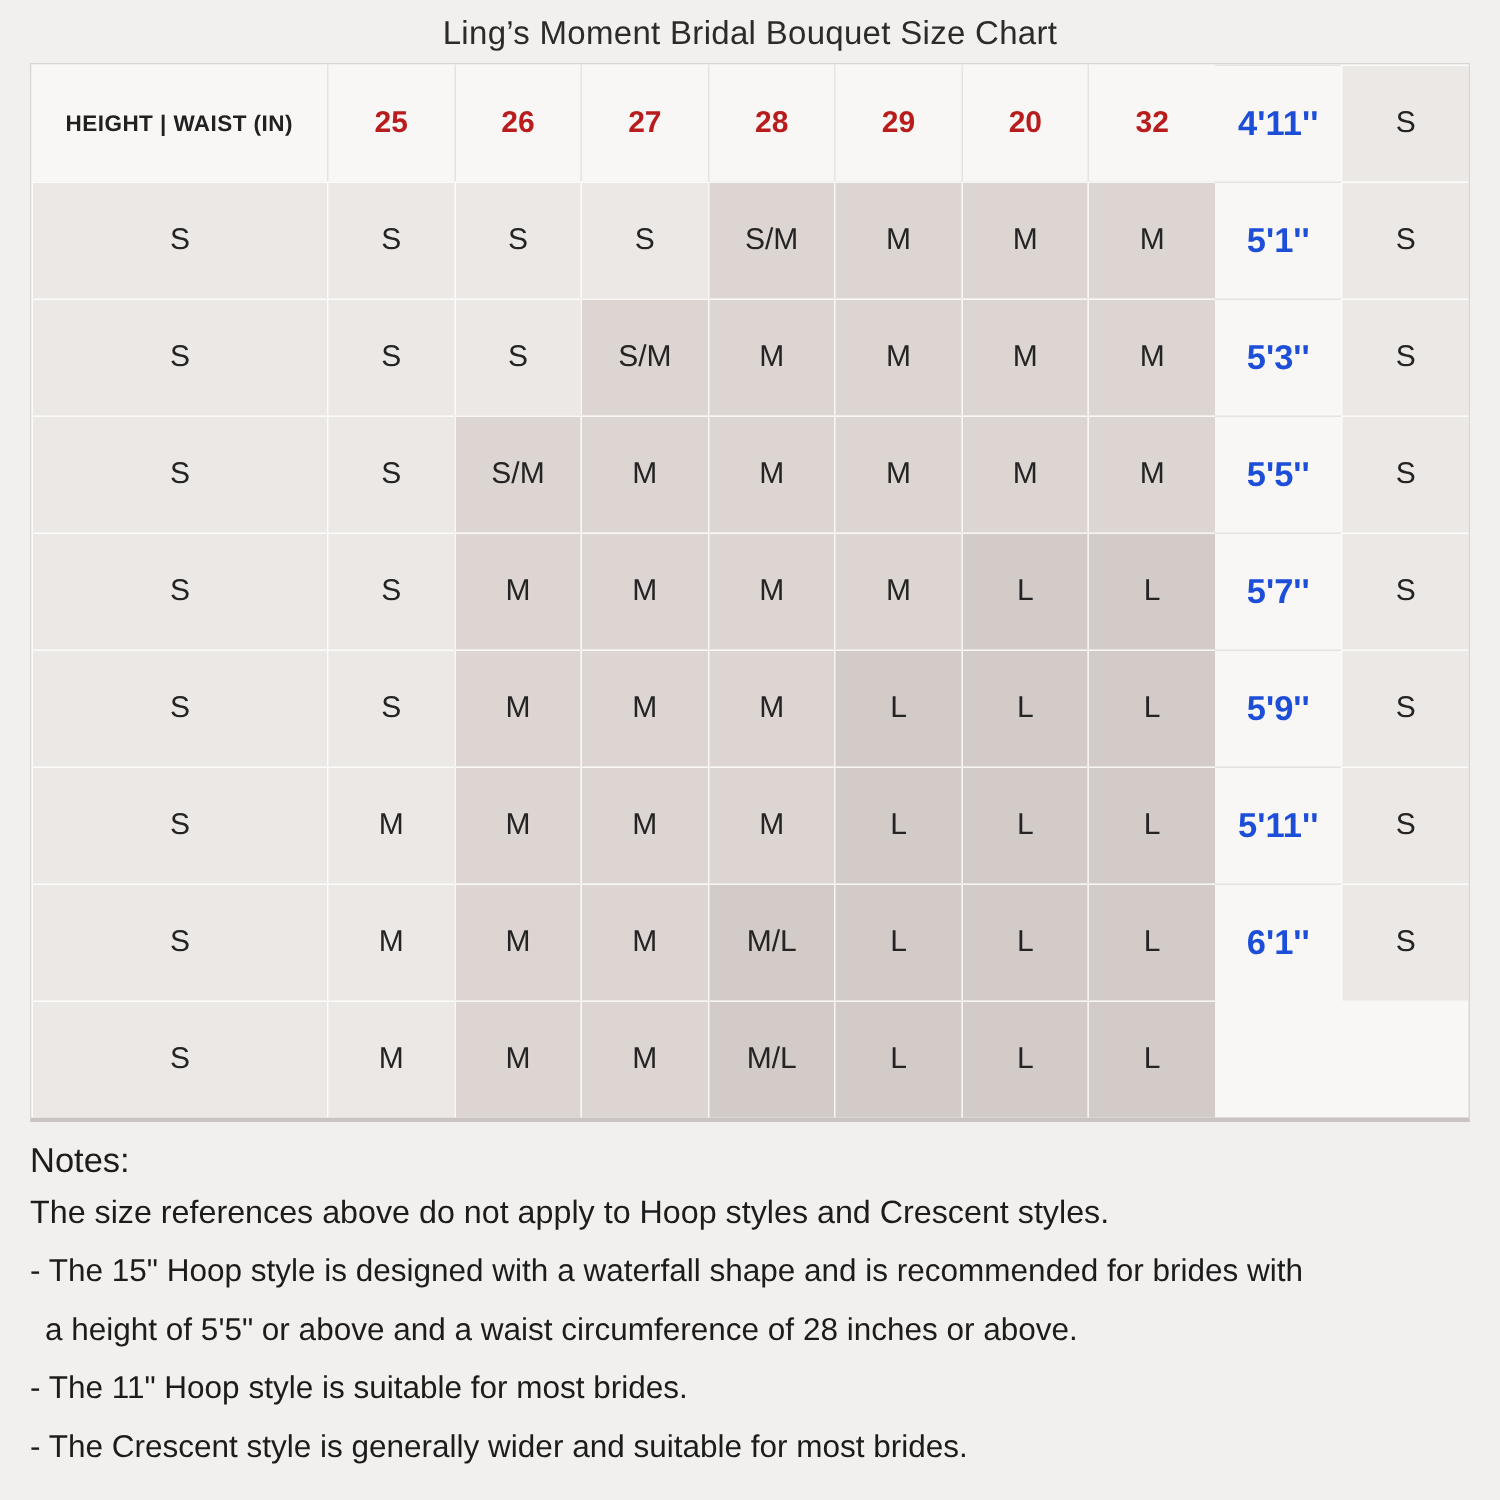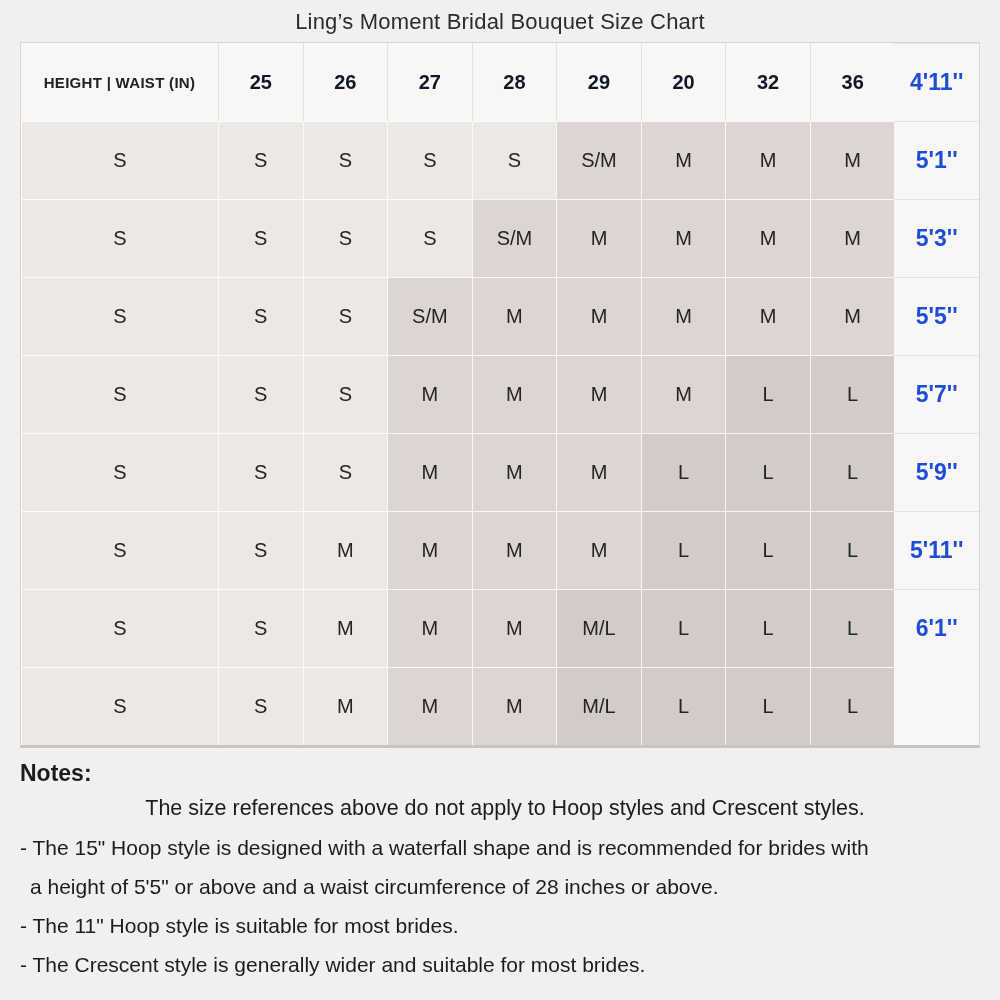--- a/index.html
+++ b/index.html
@@ -49,21 +49,21 @@
     background:var(--header_bg);
     font-weight:bold;
     font-size:15px;
     letter-spacing:.3px;
   }
   .hcell{
     background:var(--header_bg);
     font-weight:bold;
     font-size:20px;
     border-left:1px solid var(--grid_head);
-    color:#0f172a;
+    color:#b91c1c;
   }
   .rlabel{
     background:var(--header_bg);
     font-weight:bold;
     font-size:23px;
     border-top:1px solid var(--grid_head);
     color:#1d4ed8;
   }
   .cell{
     font-size:20px;
@@ -74,48 +74,47 @@
   .shade-s{background:var(--cell_s);}
   .shade-m{background:var(--cell_m);}
   .shade-l{background:var(--cell_l);}
   .notes{
     margin:9px 10px 0 20px;
     color:#1c1c1c;
   }
   .notes-heading{
     font-size:23px;
     line-height:32px;
-    font-weight:bold;
+    font-weight:normal;
   }
   .note-line{
     font-size:21px;
     line-height:39px;
     white-space:nowrap;
   }
-  .note-line.lead{font-size:21.5px;text-align:center;}
+  .note-line.lead{font-size:21.5px;}
   .note-line.cont{padding-left:10px;}
 </style>
 </head>
 <body>
 
 <div class="page">
 
   <h1 class="title">Ling’s Moment Bridal Bouquet Size Chart</h1>
 
   <div class="size-table">
     <div class="corner">HEIGHT | WAIST (IN)</div>
 
   <div class="hcell">25</div>
       <div class="hcell">26</div>
       <div class="hcell">27</div>
       <div class="hcell">28</div>
       <div class="hcell">29</div>
       <div class="hcell">20</div>
       <div class="hcell">32</div>
-      <div class="hcell">36</div>
       <div class="rlabel">4'11''</div>
       <div class="cell shade-s">S</div>
       <div class="cell shade-s">S</div>
       <div class="cell shade-s">S</div>
       <div class="cell shade-s">S</div>
       <div class="cell shade-s">S</div>
       <div class="cell shade-m">S/M</div>
       <div class="cell shade-m">M</div>
       <div class="cell shade-m">M</div>
       <div class="cell shade-m">M</div>

